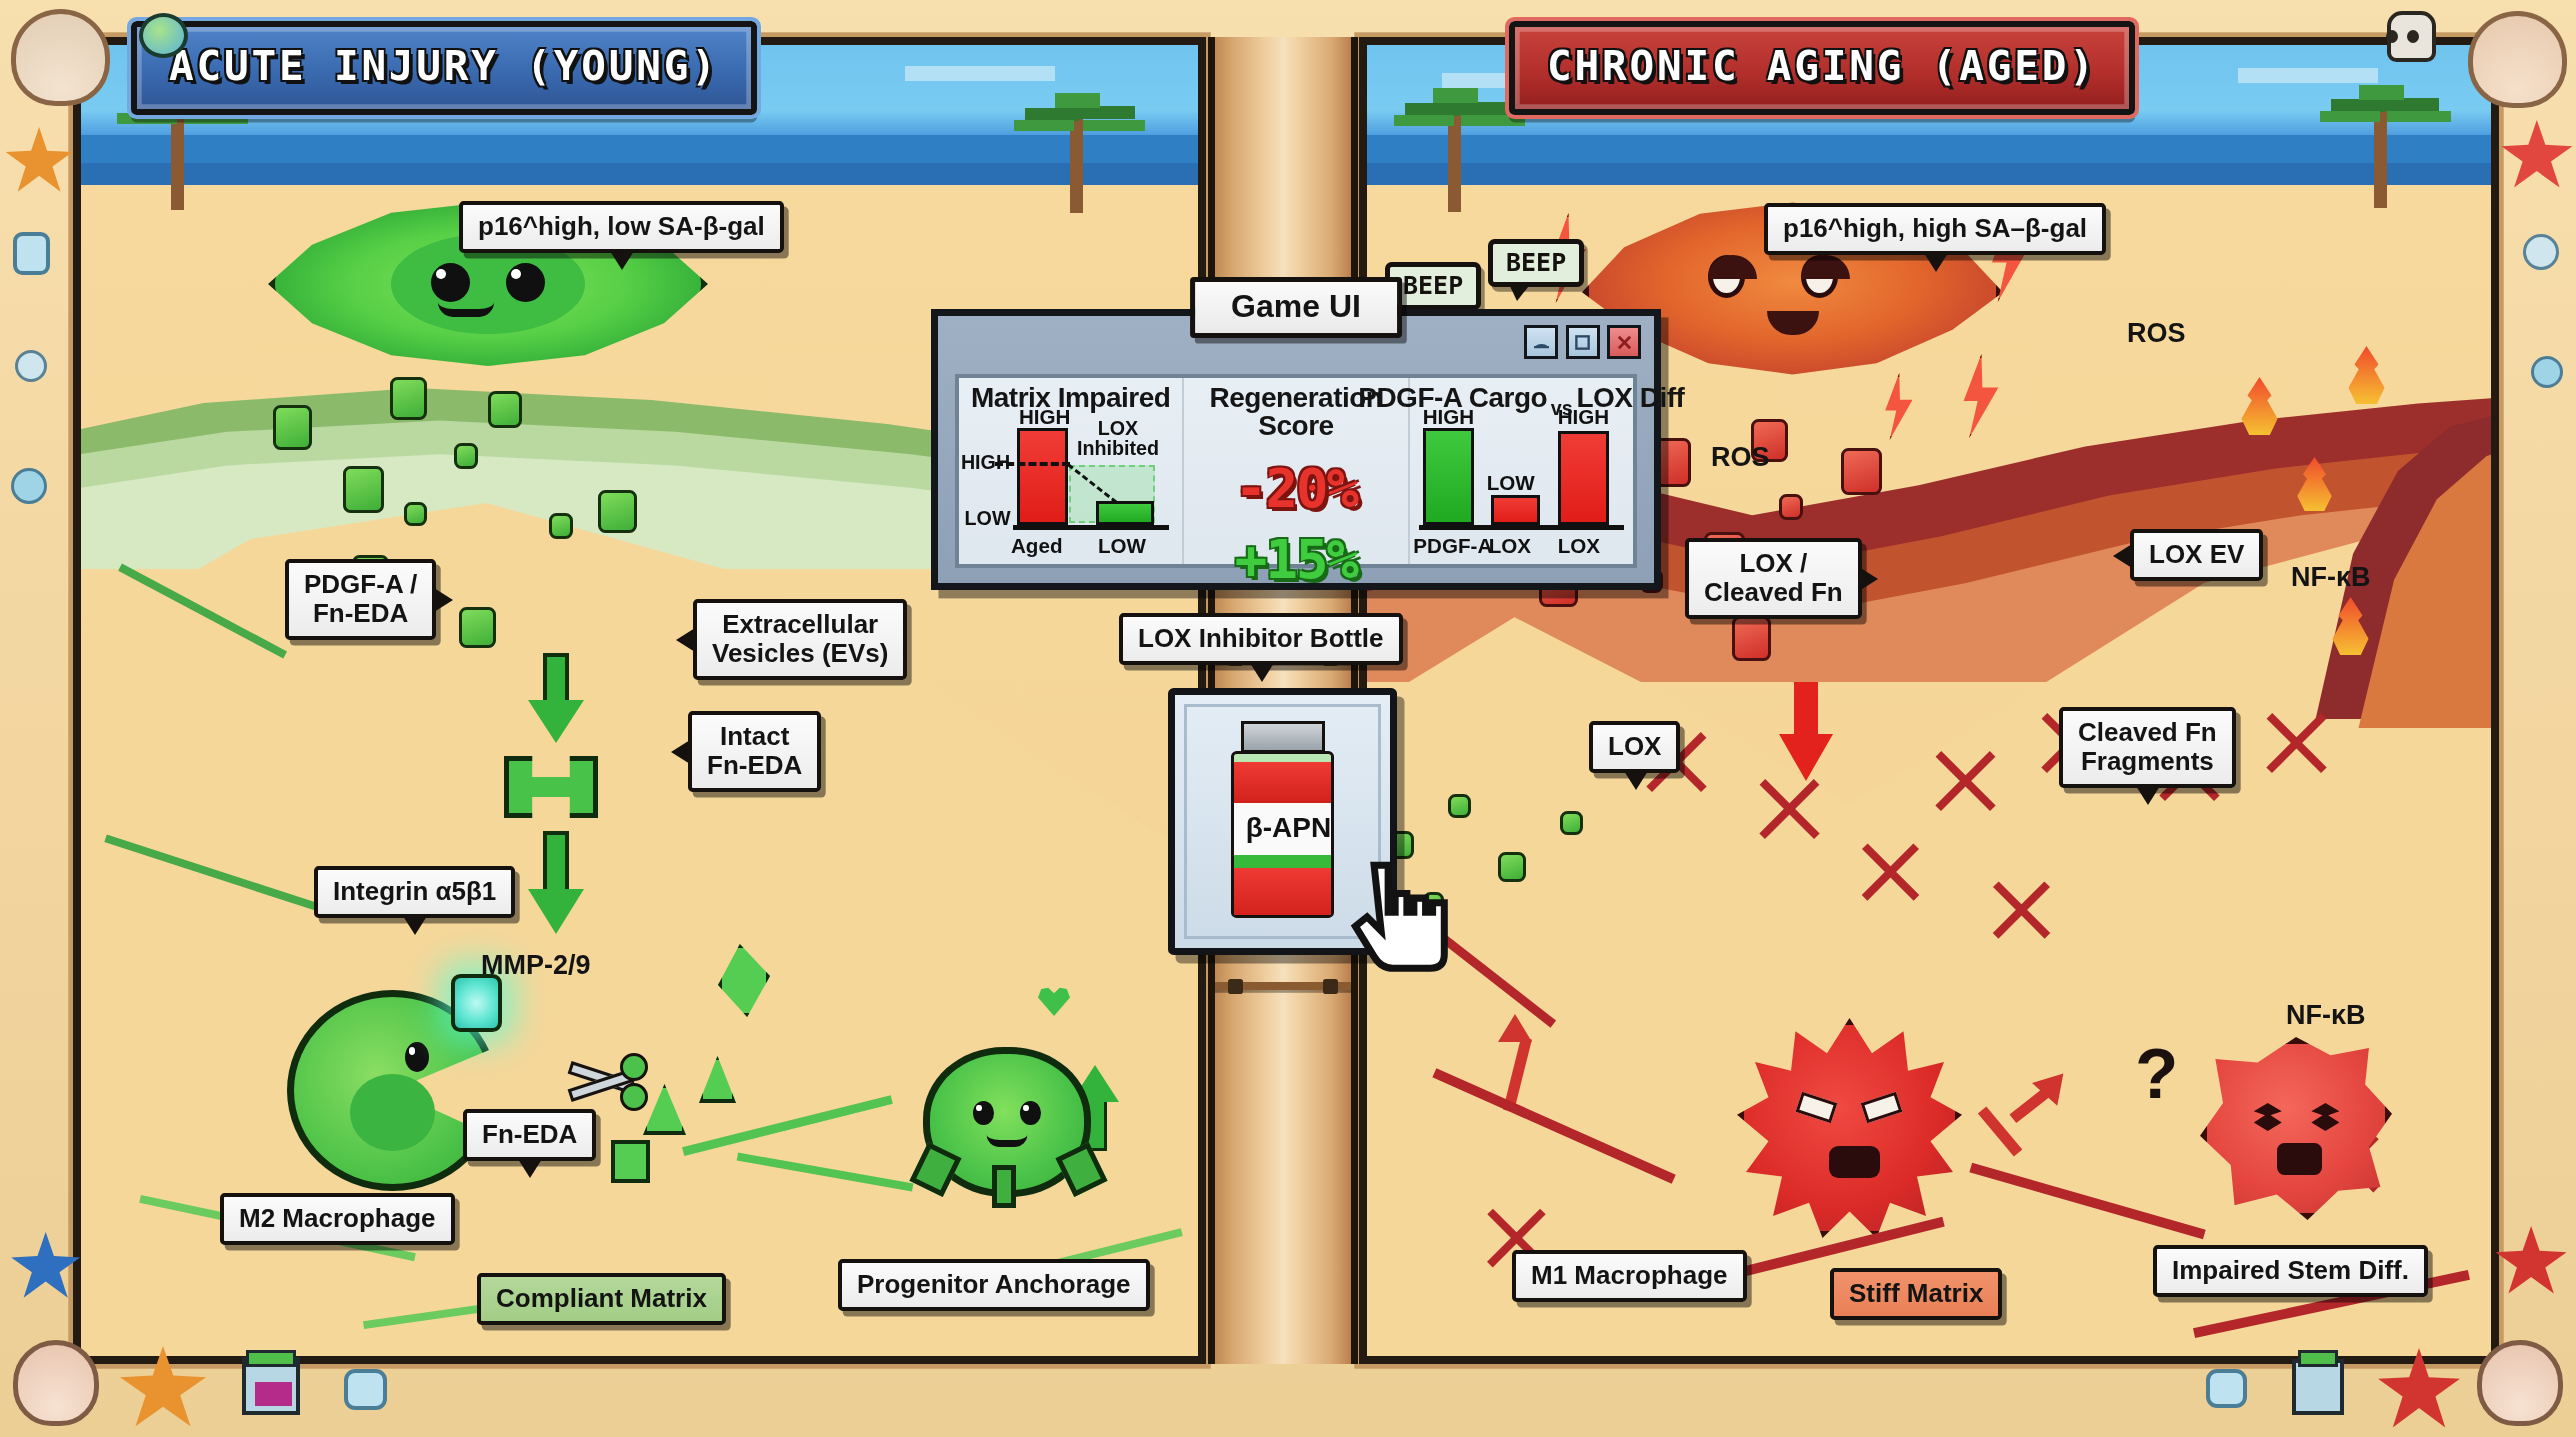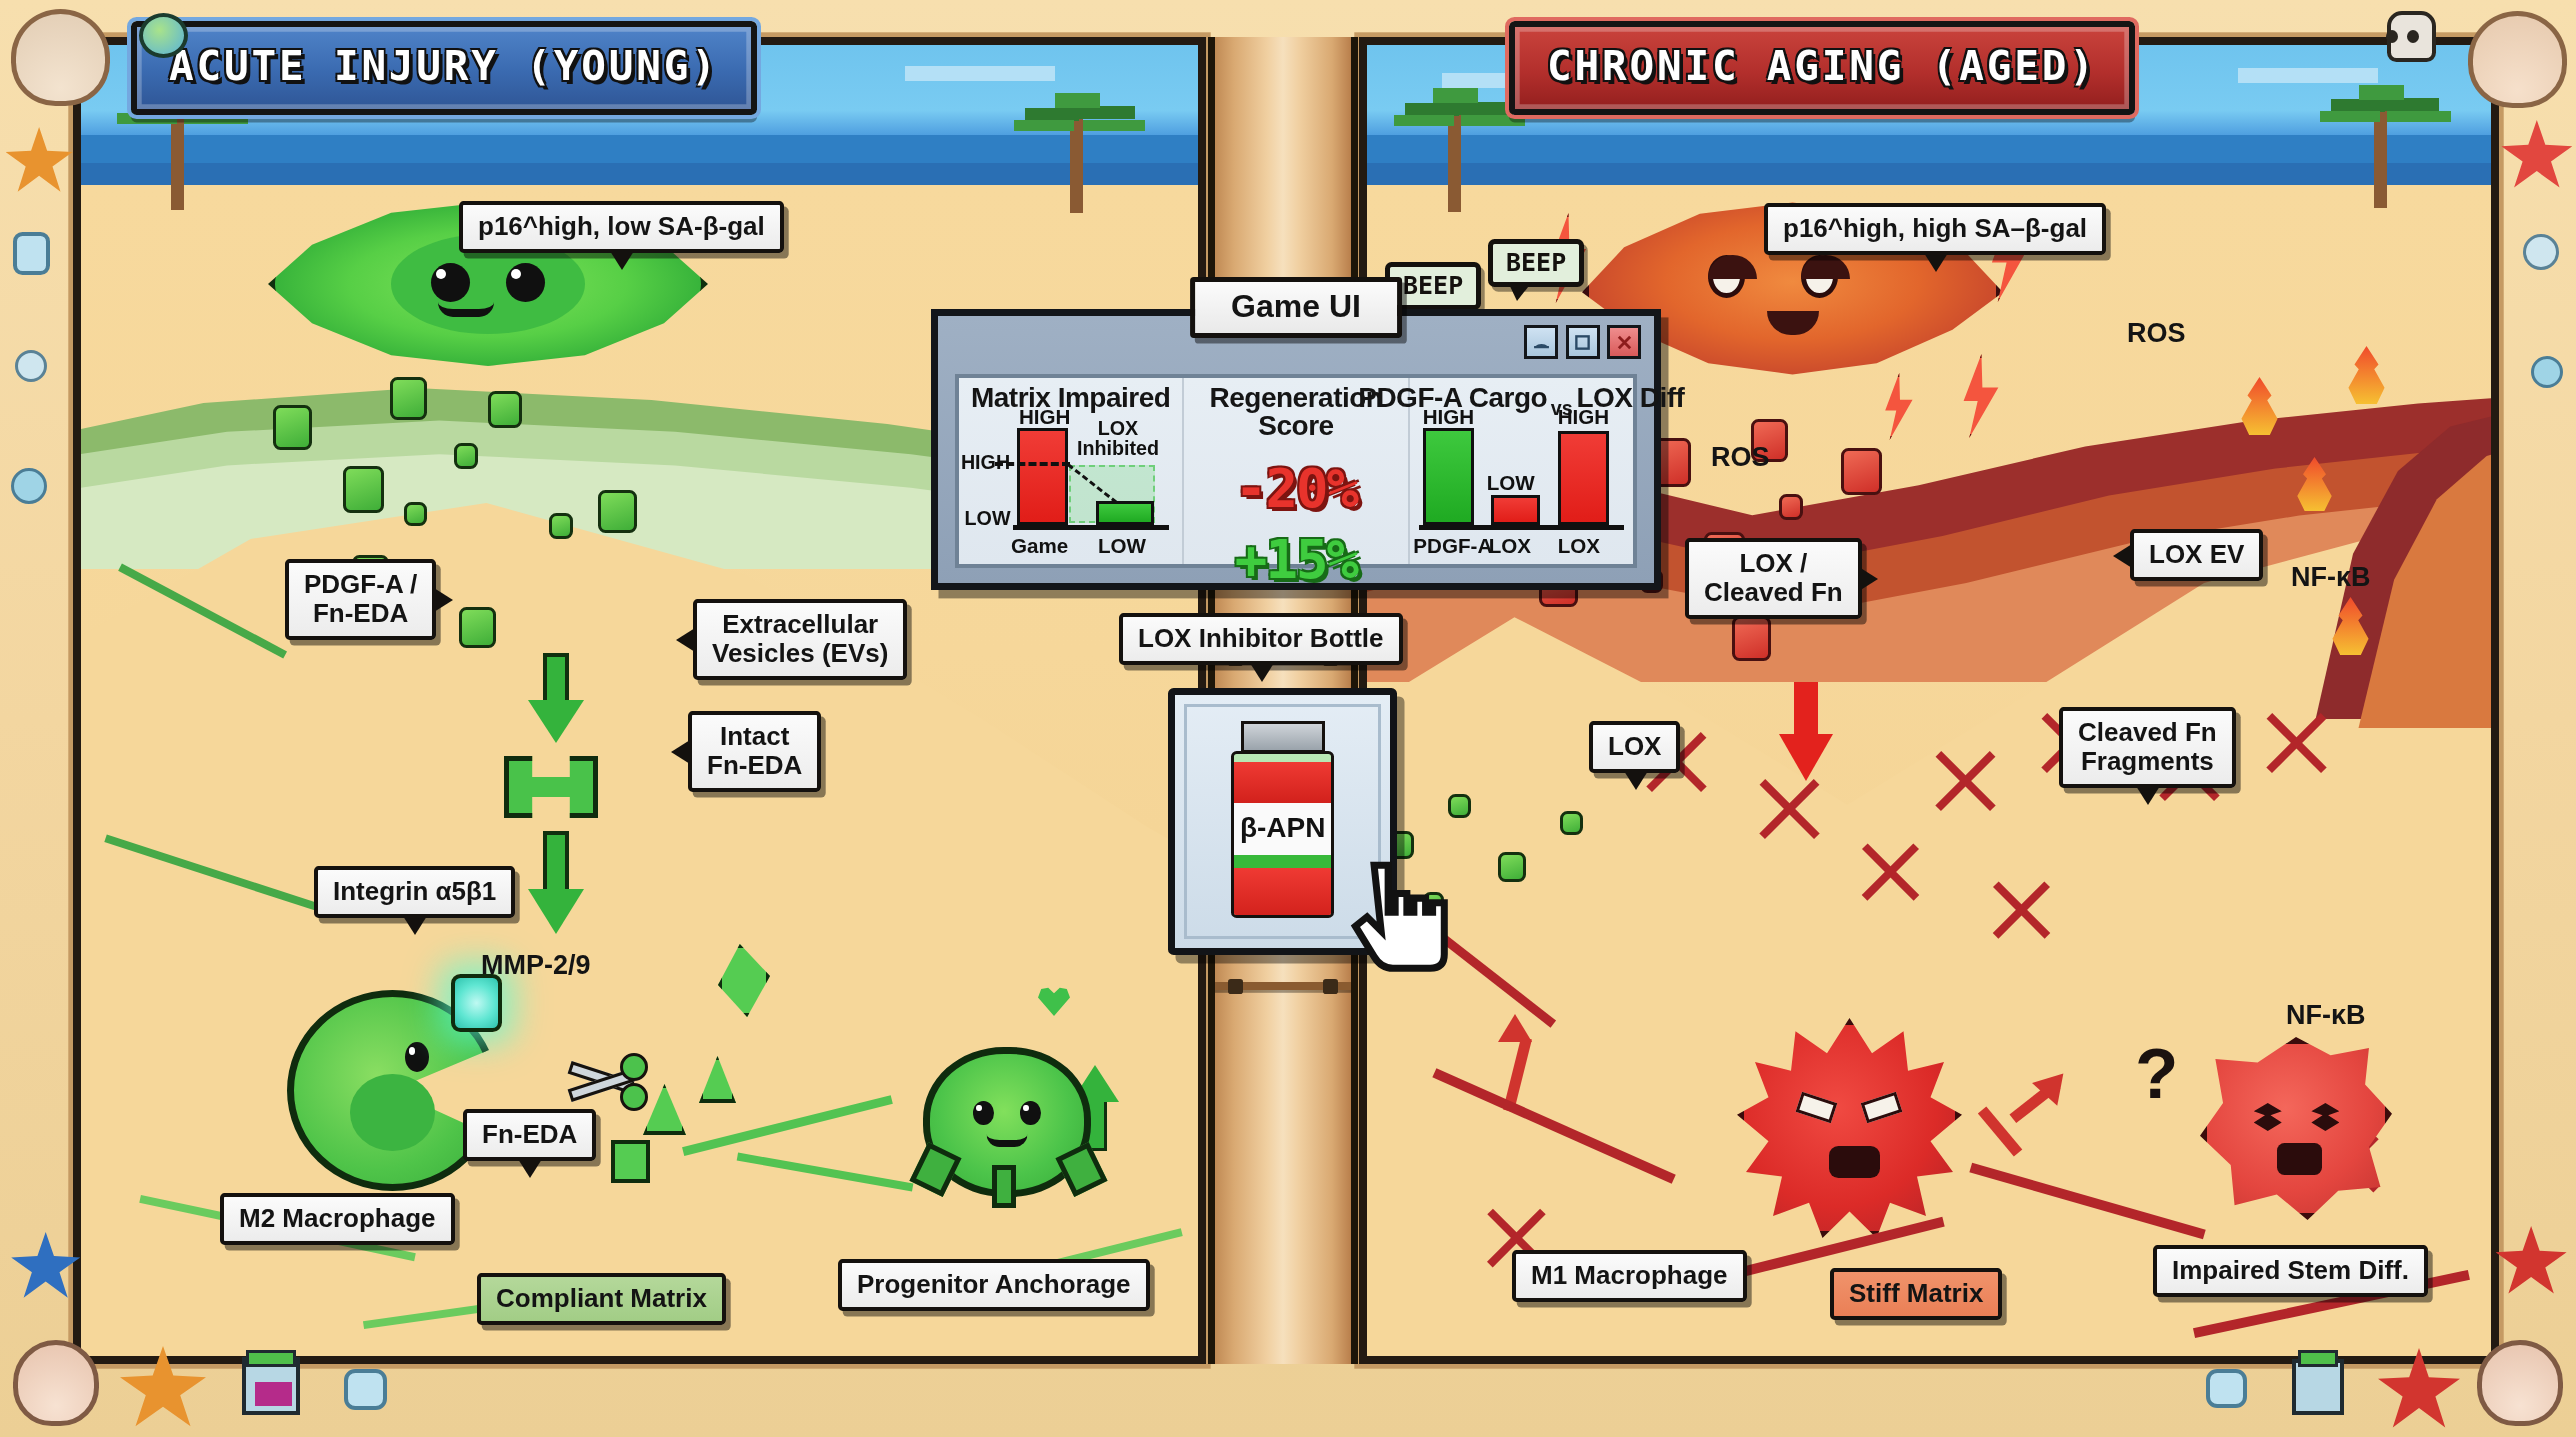--- a/index.html
+++ b/index.html
@@ -667,21 +667,21 @@
           <div class="bar-cap" style="left:60px;bottom:133px;">HIGH</div>
           <div class="bar red" style="left:58px;width:51px;height:97px;"></div>
           <div class="ghost-box" style="left:110px;bottom:39px;width:86px;height:58px;"></div>
           <div class="dash-line" style="left:36px;bottom:96px;width:75px;"></div>
           <div class="diag-line" style="left:109px;bottom:96px;width:71px;transform:rotate(38deg);"></div>
           <div class="bar green" style="left:137px;width:58px;height:24px;"></div>
           <div class="bar-cap" style="left:1.9px;bottom:88px;font-size:19.7px;">HIGH</div>
           <div class="bar-cap" style="left:5.6px;bottom:32px;font-size:19.7px;">LOW</div>
           <div class="bar-cap" style="left:118px;bottom:103px;font-size:19.7px;white-space:pre-line;text-align:center;line-height:1.05;">LOX
 Inhibited</div>
-          <div class="bar-xlab" style="left:52px;">Game</div>
+          <div class="bar-xlab" style="left:52px;">Aged</div>
           <div class="bar-xlab" style="left:139px;">LOW</div>
         </div>
       </div>
 
       <div class="ui-col">
         <h4>Regeneration
 Score</h4>
         <div class="score neg" style="top:79px;">-20%</div>
         <div class="score pos" style="top:150px;">+15%</div>
       </div>
@@ -714,21 +714,21 @@
 
   <div id="bottlecard">
     <div class="inner"></div>
     <div class="bottle">
       <div class="cap"></div>
       <div class="body-b">
         <div class="stripe red" style="top:7.5px;height:41px;"></div>
         <div class="stripe white" style="top:49px;height:52px;"></div>
         <div class="stripe green" style="top:101px;height:13px;"></div>
         <div class="stripe red" style="top:114px;height:49px;"></div>
-        <div class="bottle-text" style="top:58px;">β-APN</div>
+        <div class="bottle-text" style="top:58px;text-align:right;">β-APN</div>
       </div>
     </div>
   </div>
 
   <svg class="cursor-hand" viewBox="0 0 44 50" width="103" height="117" style="left:1346px;top:856px;">
     <path d="M12 4 h6 v20 h3 v-8 h5 v8 h3 v-6 h5 v6 h3 v-4 h5 v22 q0 6 -6 6 h-16 q-5 0 -8 -5 l-8 -13 l5 -4 l6 6 z" fill="#ffffff" stroke="#121212" stroke-width="3" stroke-linejoin="miter"></path>
   </svg>
 
   <div class="shell" style="left:11.2px;top:9.4px;width:99px;height:97px;background:radial-gradient(circle at 50% 85%,#f3e3cf,#e2cdb4);border:5.6px solid #8a6545;"></div>
   <div class="pebble" style="left:139px;top:13px;width:49px;height:45px;background:radial-gradient(circle at 40% 35%,#a9e38a,#59b3d8);border:4.7px solid #1b3b2e;"></div>

